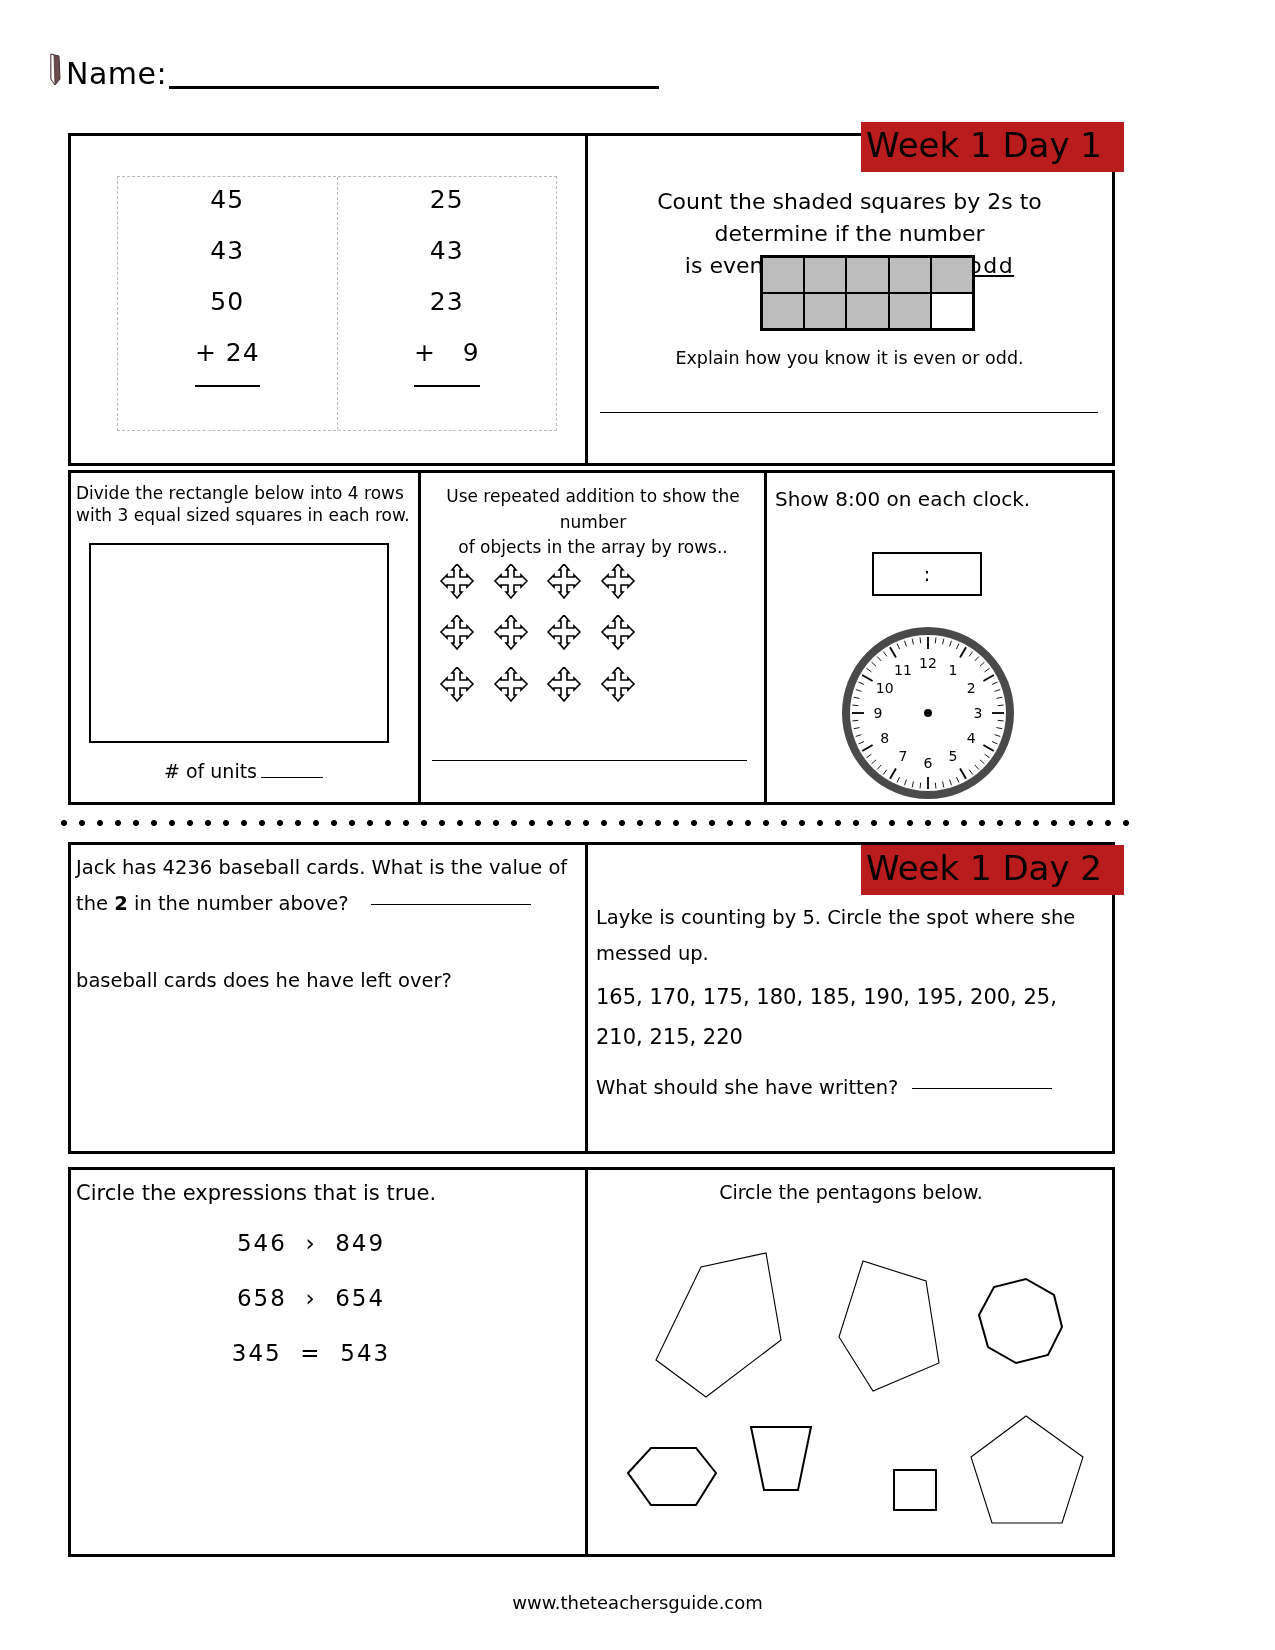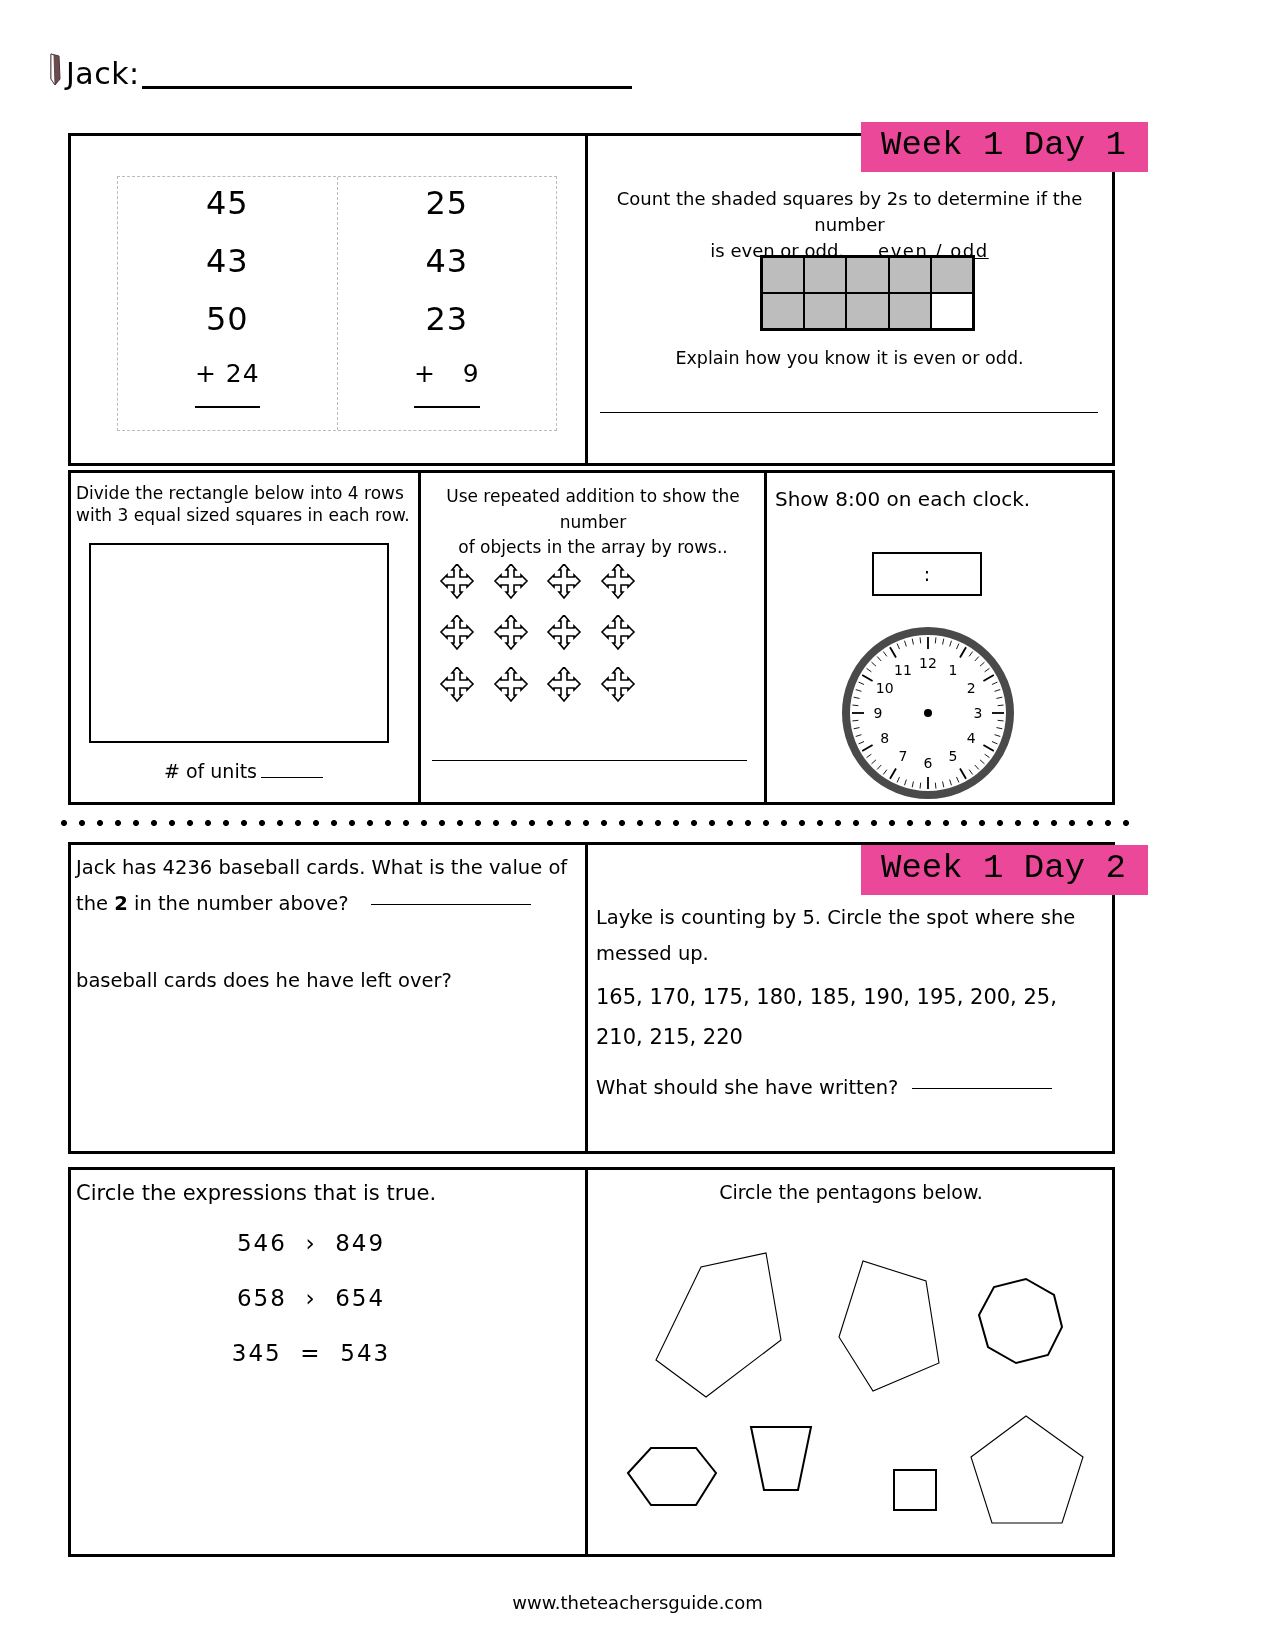--- a/index.html
+++ b/index.html
@@ -34,27 +34,26 @@
   .name-blank {
     width: 490px;
     border-bottom: 3px solid #000;
     height: 30px;
     margin-left: 2px;
   }
 
   
   .week-badge {
     position: absolute;
-    background: #ec4899;
+    background: #b91c1c;
     font-size: 34px;
-    padding: 6px 22px 8px 20px;
+    padding: 6px 22px 8px 5px;
     line-height: 1.05;
     white-space: nowrap;
     z-index: 5;
-    font-family: Liberation Mono, monospace;
   }
   #week1 { left: 861px; top: 122px; }
   #week2 { left: 861px; top: 845px; }
 
   
   .frame {
     position: absolute;
     border: 3px solid #000;
     background: transparent;
   }
@@ -75,40 +74,40 @@
     display: flex;
   }
   .add-col {
     flex: 1;
     display: flex; flex-direction: column;
     align-items: center; justify-content: flex-start;
     padding-top: 10px;
   }
   .add-col + .add-col { border-left: 1px dashed #bbbbbb; }
   .add-num {
-    font-size: 32px;
+    font-size: 25px;
     line-height: 1;
     margin-bottom: 26px;
     letter-spacing: 1px;
     text-align: center;
   }
   .add-last {
     font-size: 25px;
     line-height: 1;
     border-bottom: 2px solid #000;
     padding-bottom: 20px;
     letter-spacing: 1px;
     white-space: pre;
   }
 
   
   .eo-text1 {
     position: absolute; left: 597px; top: 186px;
     width: 505px; text-align: center;
-    font-size: 18px; line-height: 1.45;
+    font-size: 22px; line-height: 1.45;
   }
   .eo-choice { margin-left: 34px; letter-spacing: 1.5px; text-decoration: underline; }
   .eo-grid {
     position: absolute; left: 760px; top: 255px;
     width: 215px; height: 76px;
     border: 2.5px solid #000;
     display: grid;
     grid-template-columns: repeat(5, 1fr);
     grid-template-rows: repeat(2, 1fr);
   }
@@ -245,21 +244,21 @@
 </head>
 <body>
 
 <div class="name-row">
   <span class="pencil-icon">
     <svg width="16" height="34" viewBox="0 0 16 34">
       <path d="M3 1 L11 3 L12 26 L7 32 L3 26 Z" fill="#6b4b4b" stroke="#4a3333" stroke-width="1"></path>
       <path d="M3 1 L6 2 L7 32 L3 26 Z" fill="#ffffff" stroke="#4a3333" stroke-width="0.8"></path>
     </svg>
   </span>
-  <span class="name-label">Jack:</span>
+  <span class="name-label">Name:</span>
   <span class="name-blank"></span>
 </div>
 
 <div class="week-badge" id="week1">Week 1 Day 1</div>
 <div class="week-badge" id="week2">Week 1 Day 2</div>
 
 <div class="frame" id="d1-top"></div>
 <div id="d1-top-divider"></div>
 
 <div class="add-area">

